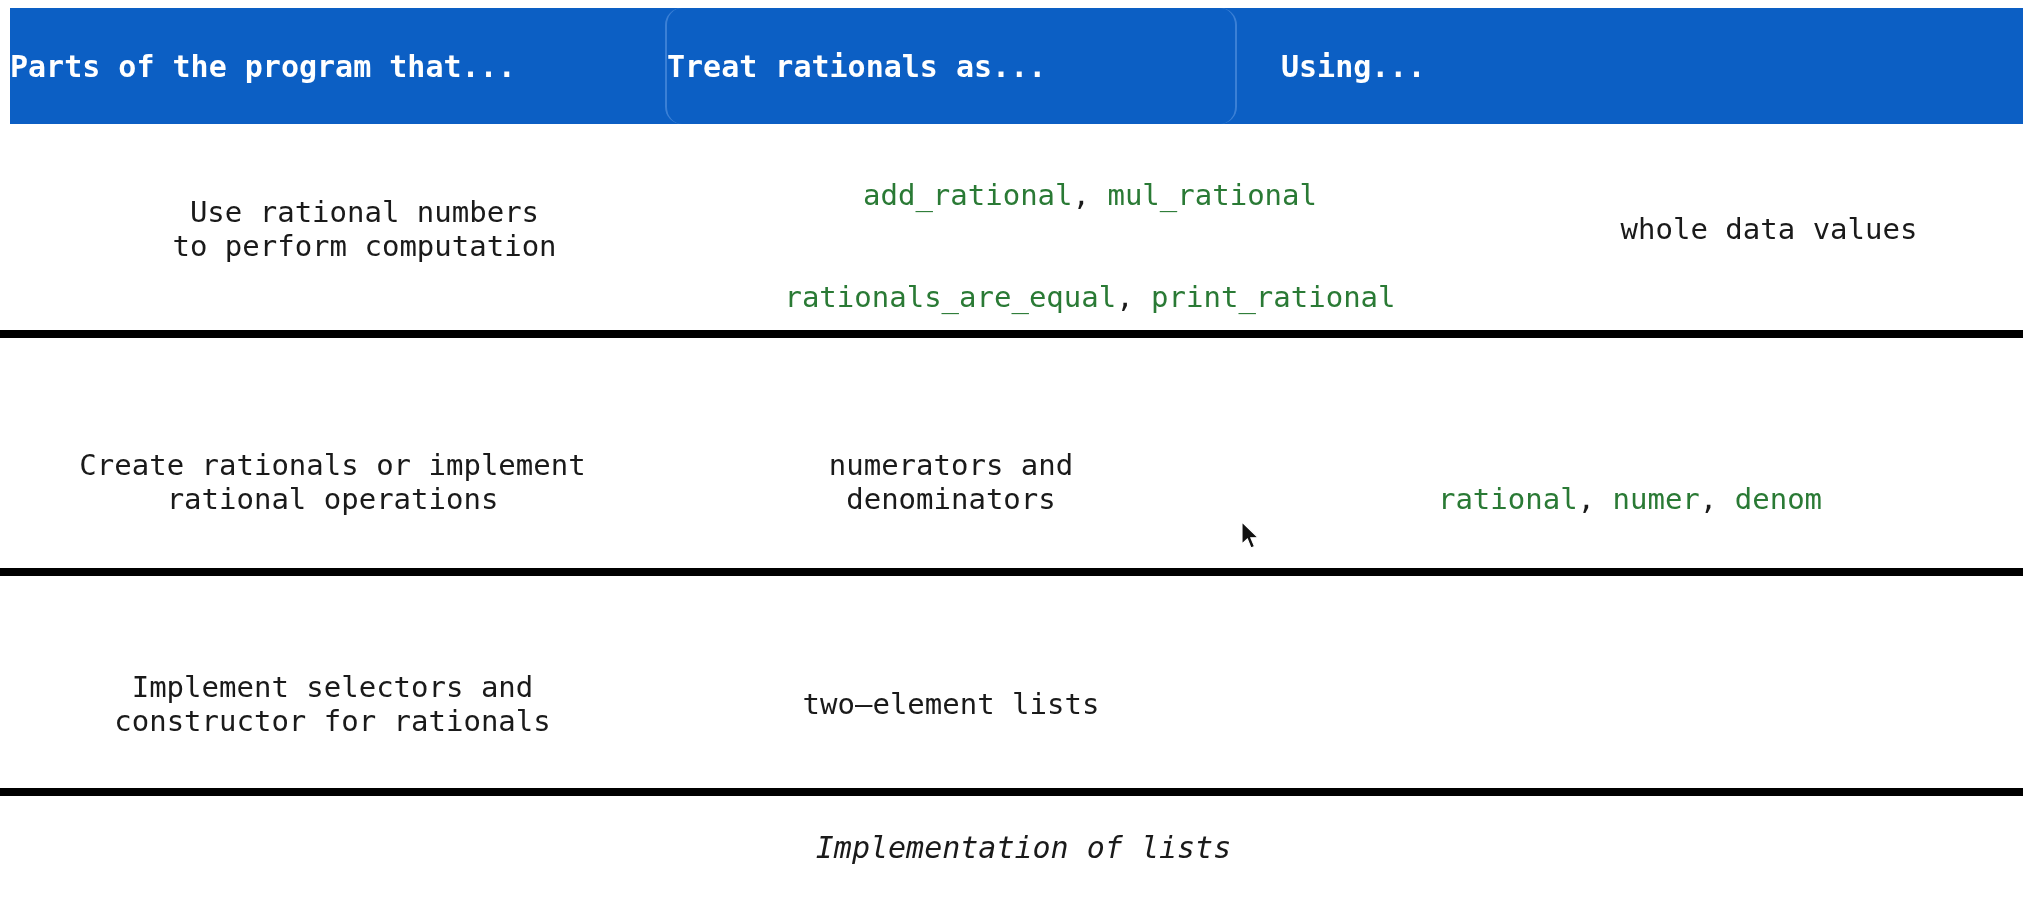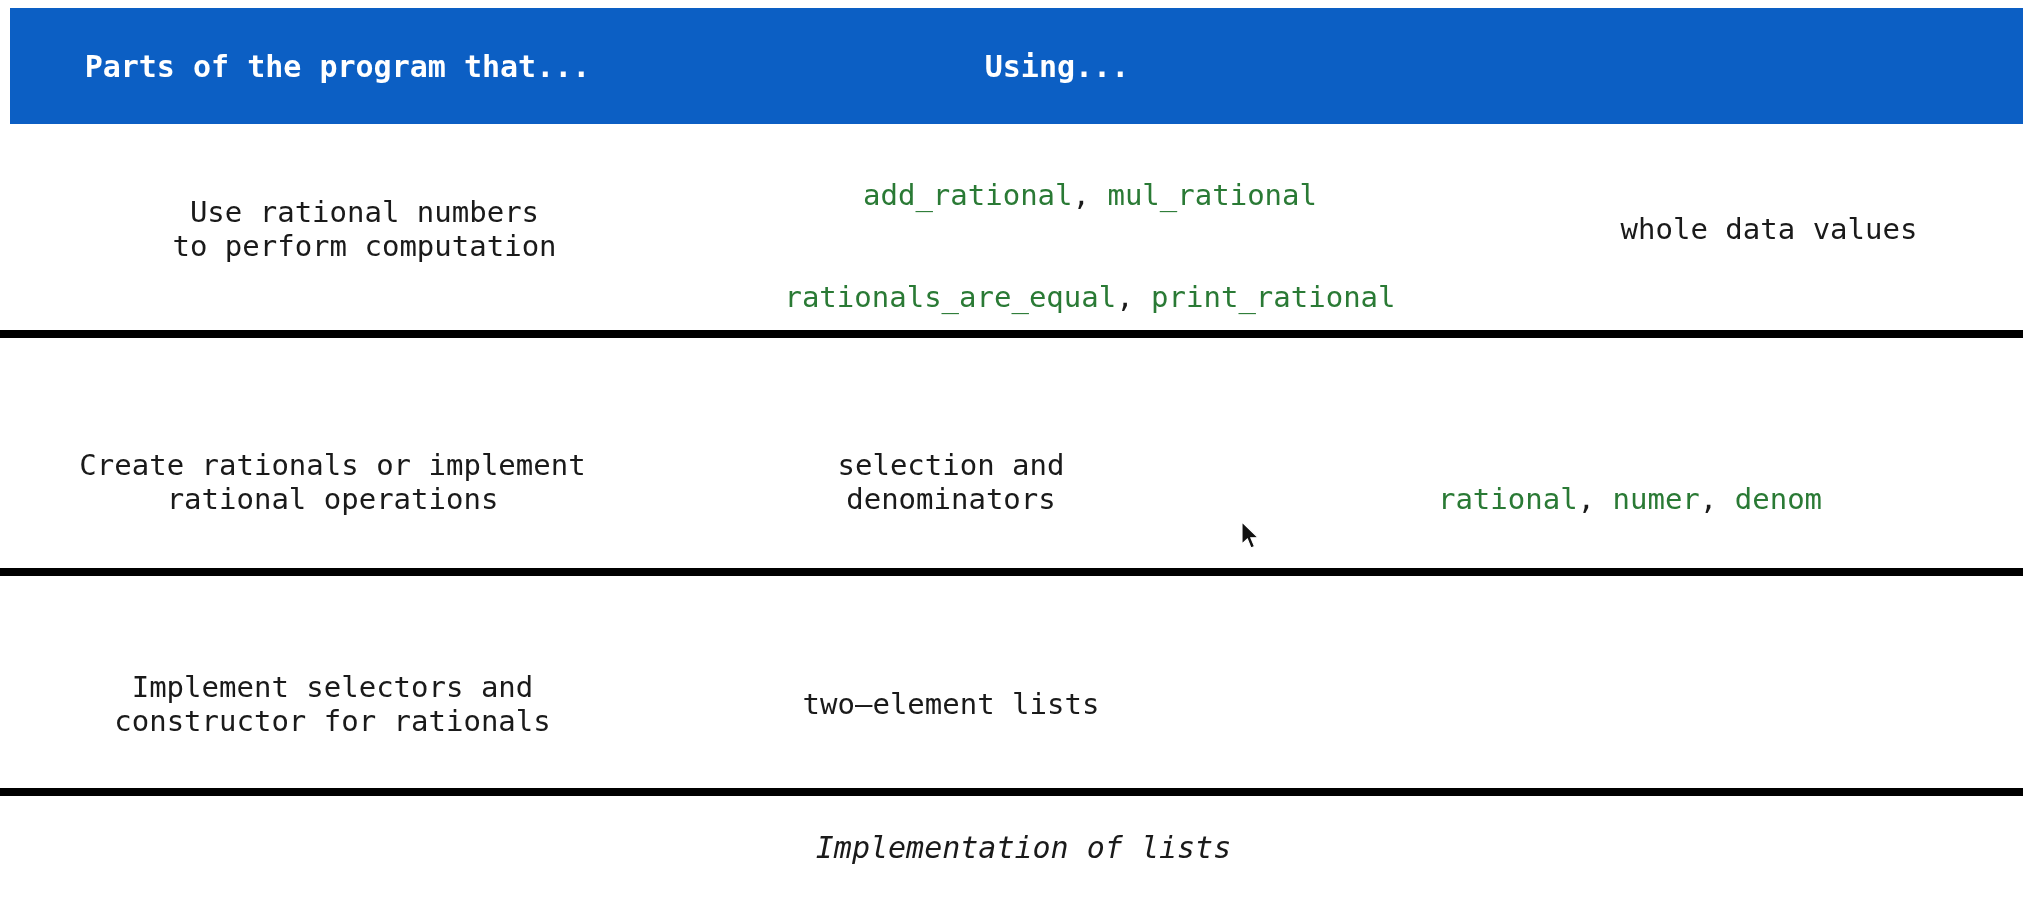--- a/index.html
+++ b/index.html
@@ -31,32 +31,32 @@
     left: 10px;
     top: 8px;
     width: 2013px;
     height: 116px;
     display: flex;
     background: #0c5fc4;
   }
   .header-cell {
     display: flex;
     align-items: center;
-    justify-content: center;
+    justify-content: flex-start;
     color: #ffffff;
     font-weight: bold;
     font-size: 30px;
     letter-spacing: 0px;
     white-space: nowrap;
     box-sizing: border-box;
     border-radius: 17px;
   }
   .header-cell.c1 { width: 655px; }
   .header-cell.c2 { width: 572px; border-left: 2px solid #3b80d6; border-right: 2px solid #3b80d6; }
-  .header-cell.c3 { width: 784px; }
+  .header-cell.c3 { width: 784px; padding-left: 44px; }
 
   
   .row {
     position: absolute;
     left: 0;
     width: 2023px;
     display: flex;
     align-items: center;
   }
   .row .cell {
@@ -121,20 +121,23 @@
 </style>
 </head>
 <body>
 
 <div id="slide-table">
 
   <div class="header-band">
     <div class="header-cell c1">
       <span>Parts of the program that...</span>
     </div>
+    <div class="header-cell c2">
+      <span>Treat rationals as...</span>
+    </div>
     <div class="header-cell c3">
       <span>Using...</span>
     </div>
   </div>
 
   <div class="row row-1">
     <div class="cell c1">Use rational numbers
 to perform computation</div>
     <div class="cell c3">
       <div style="text-align:center;">
@@ -147,21 +150,21 @@
       </div>
     </div>
     <div class="cell c2">whole data values</div>
   </div>
 
   <div class="rule rule-1"></div>
 
   <div class="row row-2">
     <div class="cell c1">Create rationals or implement
 rational operations</div>
-    <div class="cell c2">selection and
+    <div class="cell c2">numerators and
 denominators</div>
     <div class="cell c3">
       <div style="text-align:center;">
         <div>
           <span class="code-green">rational</span><span class="punct">, </span><span class="code-green">numer</span><span class="punct">, </span><span class="code-green">denom</span>
         </div>
       </div>
     </div>
   </div>
 

